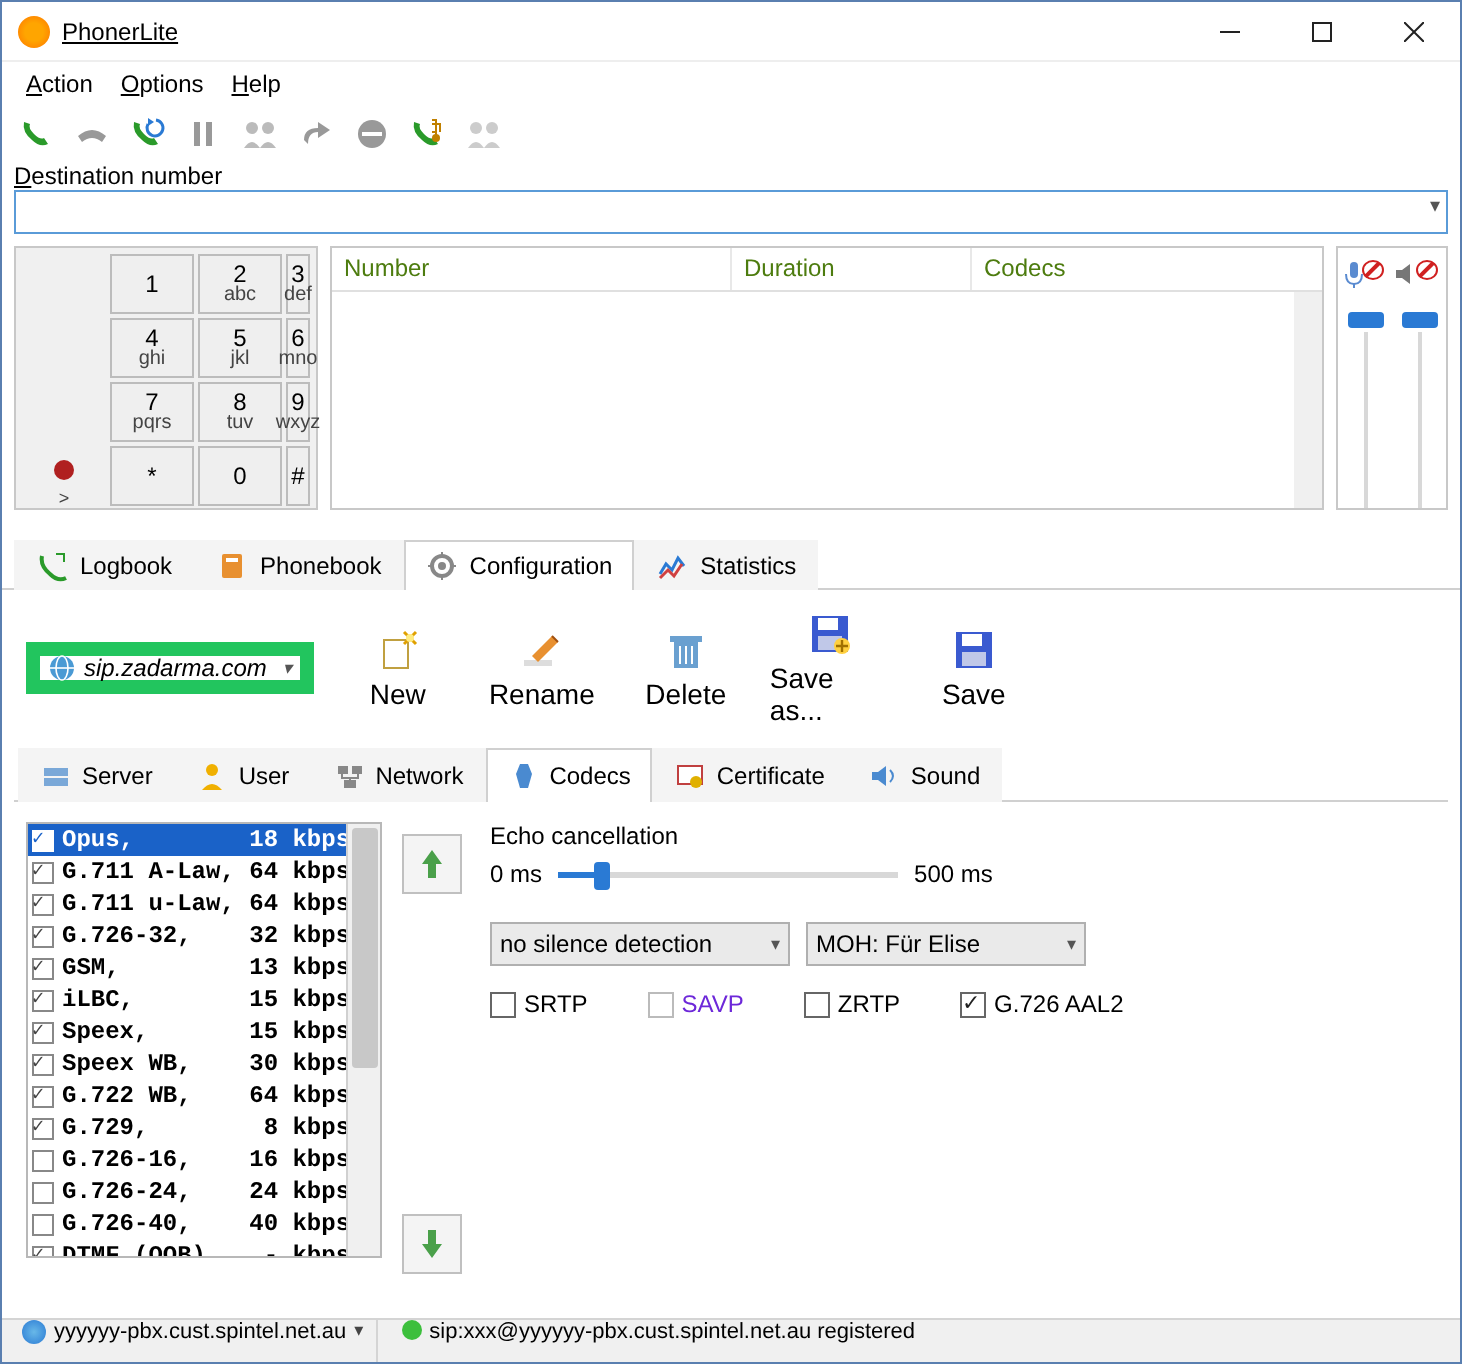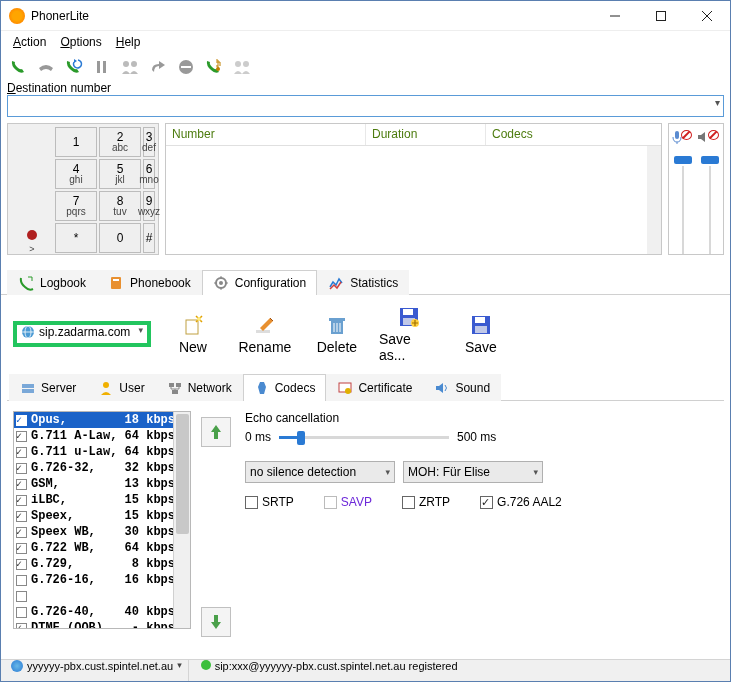--- a/index.html
+++ b/index.html
@@ -14,20 +14,21 @@
     overflow: hidden;
     border: 1px solid #5a7fb0;
   }
   .titlebar {
     height: 30px;
     display: flex;
     align-items: center;
     padding: 0 0 0 8px;
     background: #fff;
     border-bottom: 1px solid #eee;
+    text-decoration: underline;
   }
   .titlebar .app-icon { width: 16px; height: 16px; background: radial-gradient(circle,#ffa500 40%,#ff8c00 70%); border-radius:50%; margin-right:6px;}
   .titlebar .title { font-size: 12px; }
   .titlebar .spacer { flex:1; }
   .titlebar .winbtn { width:46px; height:30px; display:flex;align-items:center;justify-content:center; }
   .menubar { height: 22px; padding:0 6px; display:flex; gap:2px; align-items:center; }
   .menubar .menuitem { padding:2px 6px; }
   .menubar .menuitem u { text-decoration: underline; }
   .toolbar-row { height: 28px; display:flex; align-items:center; gap:6px; padding:2px 6px; }
   .toolbar-row .tb-icon { width:22px; height:22px; display:flex;align-items:center;justify-content:center; }
@@ -59,21 +60,21 @@
   .vthumb{width:18px;height:8px;background:#2a7ad4;border-radius:2px;}
   .vline{width:2px;flex:1;background:#d8d8d8;margin-top:2px;}
 
   .tabstrip { display:flex; gap:0; padding:0 6px; align-items:flex-end; height:30px; border-bottom:1px solid #d0d0d0; margin-top:4px;}
   .tab { display:flex;align-items:center;gap:6px; padding:4px 10px; border:1px solid transparent; border-bottom:none; background:#f4f4f4; position:relative; top:1px;}
   .tab.active { background:#fff; border-color:#d0d0d0;}
   .tab-icon{width:16px;height:16px;display:flex;align-items:center;justify-content:center;}
 
   .config-area { padding:6px; }
   .profile-row { display:flex; align-items:center; gap:12px; padding:4px 6px; }
-  .profile-dd { display:flex;align-items:flex-start; border:4px solid #22c55e; background:#fff; height:26px; padding:0 4px; gap:4px;}
+  .profile-dd { display:flex;align-items:center; border:7px solid #22c55e; background:#fff; height:26px; padding:0 4px; gap:4px;font-style:italic;}
   .profile-dd .chev { font-size:9px; margin-left:4px;color:#555;}
   .bigbtn { display:flex; flex-direction:column; align-items:center; gap:2px; width:60px;}
   .bigbtn .bicon{width:24px;height:24px;display:flex;align-items:center;justify-content:center;}
   .bigbtn .blabel{font-size:14px;}
 
   .subtabstrip { display:flex; gap:0; margin-top:6px; padding:0 2px; border-bottom:1px solid #d0d0d0;}
   .subtab { display:flex;align-items:center;gap:5px; padding:5px 10px; border:1px solid transparent; border-bottom:none; background:#f4f4f4; position:relative; top:1px;}
   .subtab.active{ background:#fff; border-color:#d0d0d0;}
   .subtab-icon{width:16px;height:16px;display:flex;align-items:center;justify-content:center;}
 
@@ -475,21 +476,21 @@
         <div class="codec-row"><span class="cbox checked"></span><span>G.711 A-Law, 64 kbps</span></div>
         <div class="codec-row"><span class="cbox checked"></span><span>G.711 u-Law, 64 kbps</span></div>
         <div class="codec-row"><span class="cbox checked"></span><span>G.726-32,    32 kbps</span></div>
         <div class="codec-row"><span class="cbox checked"></span><span>GSM,         13 kbps</span></div>
         <div class="codec-row"><span class="cbox checked"></span><span>iLBC,        15 kbps</span></div>
         <div class="codec-row"><span class="cbox checked"></span><span>Speex,       15 kbps</span></div>
         <div class="codec-row"><span class="cbox checked"></span><span>Speex WB,    30 kbps</span></div>
         <div class="codec-row"><span class="cbox checked"></span><span>G.722 WB,    64 kbps</span></div>
         <div class="codec-row"><span class="cbox checked"></span><span>G.729,        8 kbps</span></div>
         <div class="codec-row"><span class="cbox"></span><span>G.726-16,    16 kbps</span></div>
-        <div class="codec-row"><span class="cbox"></span></div>
+        <div class="codec-row"><span class="cbox"></span><span>G.726-24,    24 kbps</span></div>
         <div class="codec-row"><span class="cbox"></span><span>G.726-40,    40 kbps</span></div>
         <div class="codec-row"><span class="cbox checked"></span><span>DTMF (OOB),   - kbps</span></div>
         <div class="codec-scroll">
           <div class="sthumb"></div>
         </div>
     </div>
     <div class="arrow-btns">
       <div class="arrowbtn">
           <svg width="14" height="18">
             <path d="M7 2 L12 9 L9 9 L9 16 L5 16 L5 9 L2 9 Z" fill="#4aa04a"></path>

